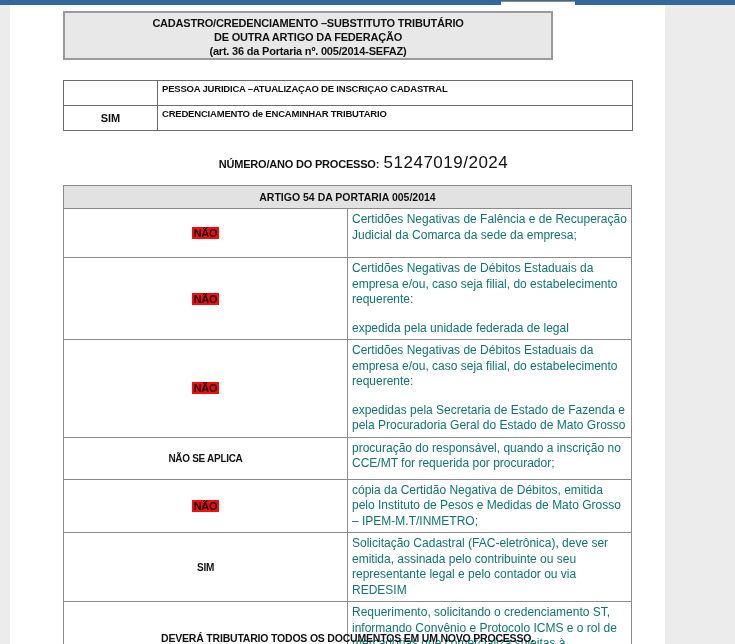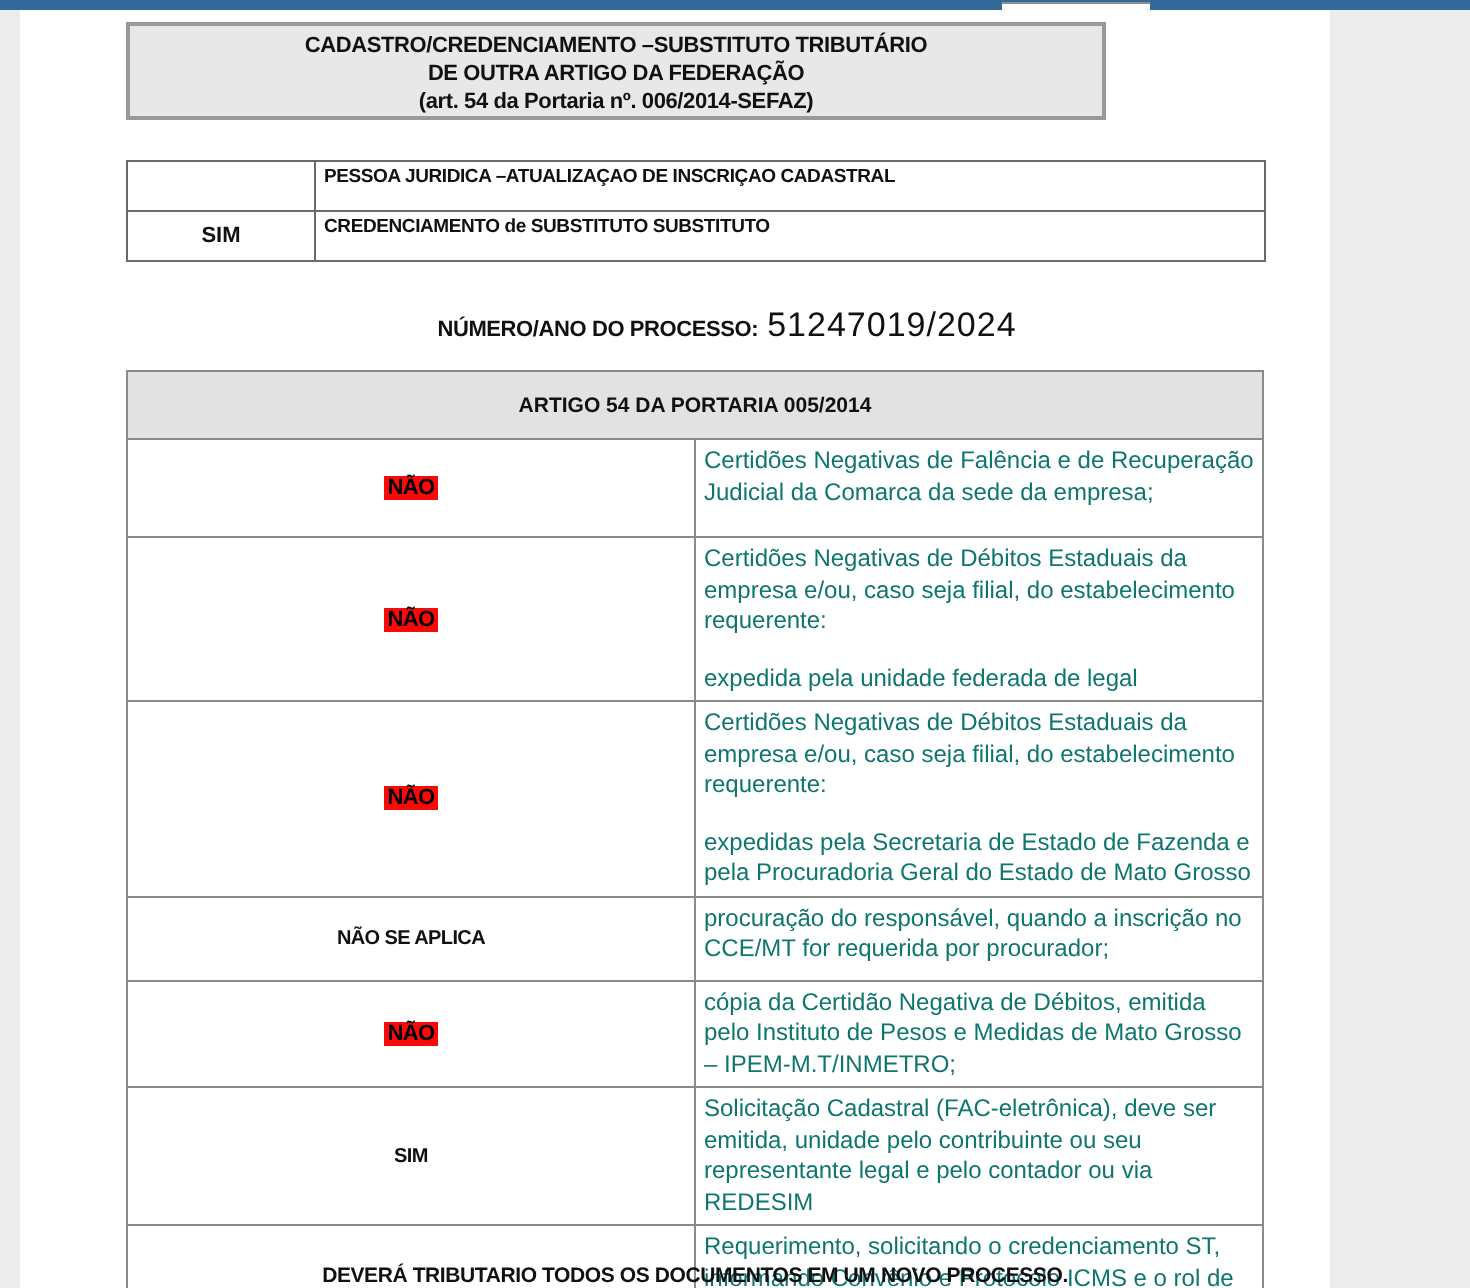--- a/index.html
+++ b/index.html
@@ -28,21 +28,21 @@
   .tbl1 .c-desc{width:475px;vertical-align:top;font-weight:bold;font-size:9.5px;
     letter-spacing:-0.2px;padding:2px 4px;}
   .tbl1 tr{height:25px;}
 
   .processo{position:absolute;left:69px;top:148px;width:569px;text-align:center;white-space:nowrap;}
   .processo .lbl{font-weight:bold;font-size:11px;letter-spacing:-0.2px;}
   .processo .num{font-size:17px;letter-spacing:0.5px;}
 
   .tbl2{position:absolute;left:53px;top:180px;}
   .tbl2 .title-cell{background:var(--table-header-bg);text-align:center;vertical-align:middle;
-    font-weight:bold;font-size:10.5px;height:34px;}
+    font-weight:bold;font-size:10.5px;height:23px;}
   .tbl2 .c-status{width:94px;text-align:center;vertical-align:middle;
     font-weight:bold;font-size:10px;letter-spacing:-0.3px;padding:0 1px;}
   .tbl2 .c-desc{width:475px;vertical-align:top;font-size:12px;line-height:15.5px;
     padding:3px 4px;color:#0f766e;}
   .tbl2 .p2{margin-top:13px;}
   .badge-red{background:var(--highlight-red);color:#000;font-size:11px;padding:0 2px;}
 
   .footer-note{position:absolute;left:53px;top:627px;width:569px;text-align:center;
     font-weight:bold;font-size:10.5px;letter-spacing:-0.2px;white-space:nowrap;}
 </style>
@@ -50,32 +50,32 @@
 <body>
 
 <div class="topbar"></div>
 <div class="topbar-notch"></div>
 
 <div class="page">
 
   <div class="header-box">
     <div>CADASTRO/CREDENCIAMENTO –SUBSTITUTO TRIBUTÁRIO</div>
     <div>DE OUTRA ARTIGO DA FEDERAÇÃO</div>
-    <div>(art. 54 da Portaria nº. 006/2014-SEFAZ)</div>
+    <div>(art. 36 da Portaria nº. 005/2014-SEFAZ)</div>
   </div>
 
   <table class="tbl1">
     <tbody>
         <tr>
       <td class="c-status"></td>
       <td class="c-desc">PESSOA JURIDICA –ATUALIZAÇAO DE INSCRIÇAO CADASTRAL</td>
     </tr>
     <tr>
       <td class="c-status">SIM</td>
-      <td class="c-desc">CREDENCIAMENTO de SUBSTITUTO SUBSTITUTO</td>
+      <td class="c-desc">CREDENCIAMENTO de ENCAMINHAR TRIBUTARIO</td>
     </tr>
   </tbody>
     </table>
 
   <div class="processo">
     <span class="lbl">NÚMERO/ANO DO PROCESSO:</span>
     <span class="num">51247019/2024</span>
   </div>
 
   <table class="tbl2">
@@ -111,21 +111,21 @@
     </tr>
     <tr style="height:43px">
       <td class="c-status"><span class="badge-red">NÃO</span></td>
       <td class="c-desc">
             <div>cópia da Certidão Negativa de Débitos, emitida pelo Instituto de Pesos e Medidas de Mato Grosso – IPEM-M.T/INMETRO;</div>
           </td>
     </tr>
     <tr style="height:43px">
       <td class="c-status"><span>SIM</span></td>
       <td class="c-desc">
-            <div>Solicitação Cadastral (FAC-eletrônica), deve ser emitida, unidade pelo contribuinte ou seu representante legal e pelo contador ou via REDESIM</div>
+            <div>Solicitação Cadastral (FAC-eletrônica), deve ser emitida, assinada pelo contribuinte ou seu representante legal e pelo contador ou via REDESIM</div>
           </td>
     </tr>
     <tr style="height:75px">
       <td class="c-status"></td>
       <td class="c-desc">
             <div>Requerimento, solicitando o credenciamento ST, informando Convênio e Protocolo ICMS e o rol de mercadorias que comercializa sujeitas à Substituição Tributária contidas no apêndice do Anexo X do Regulamento do ICMS-MT e no Convênio/Protocolo ICMS;</div>
           </td>
     </tr>
   </tbody>
     </table>

